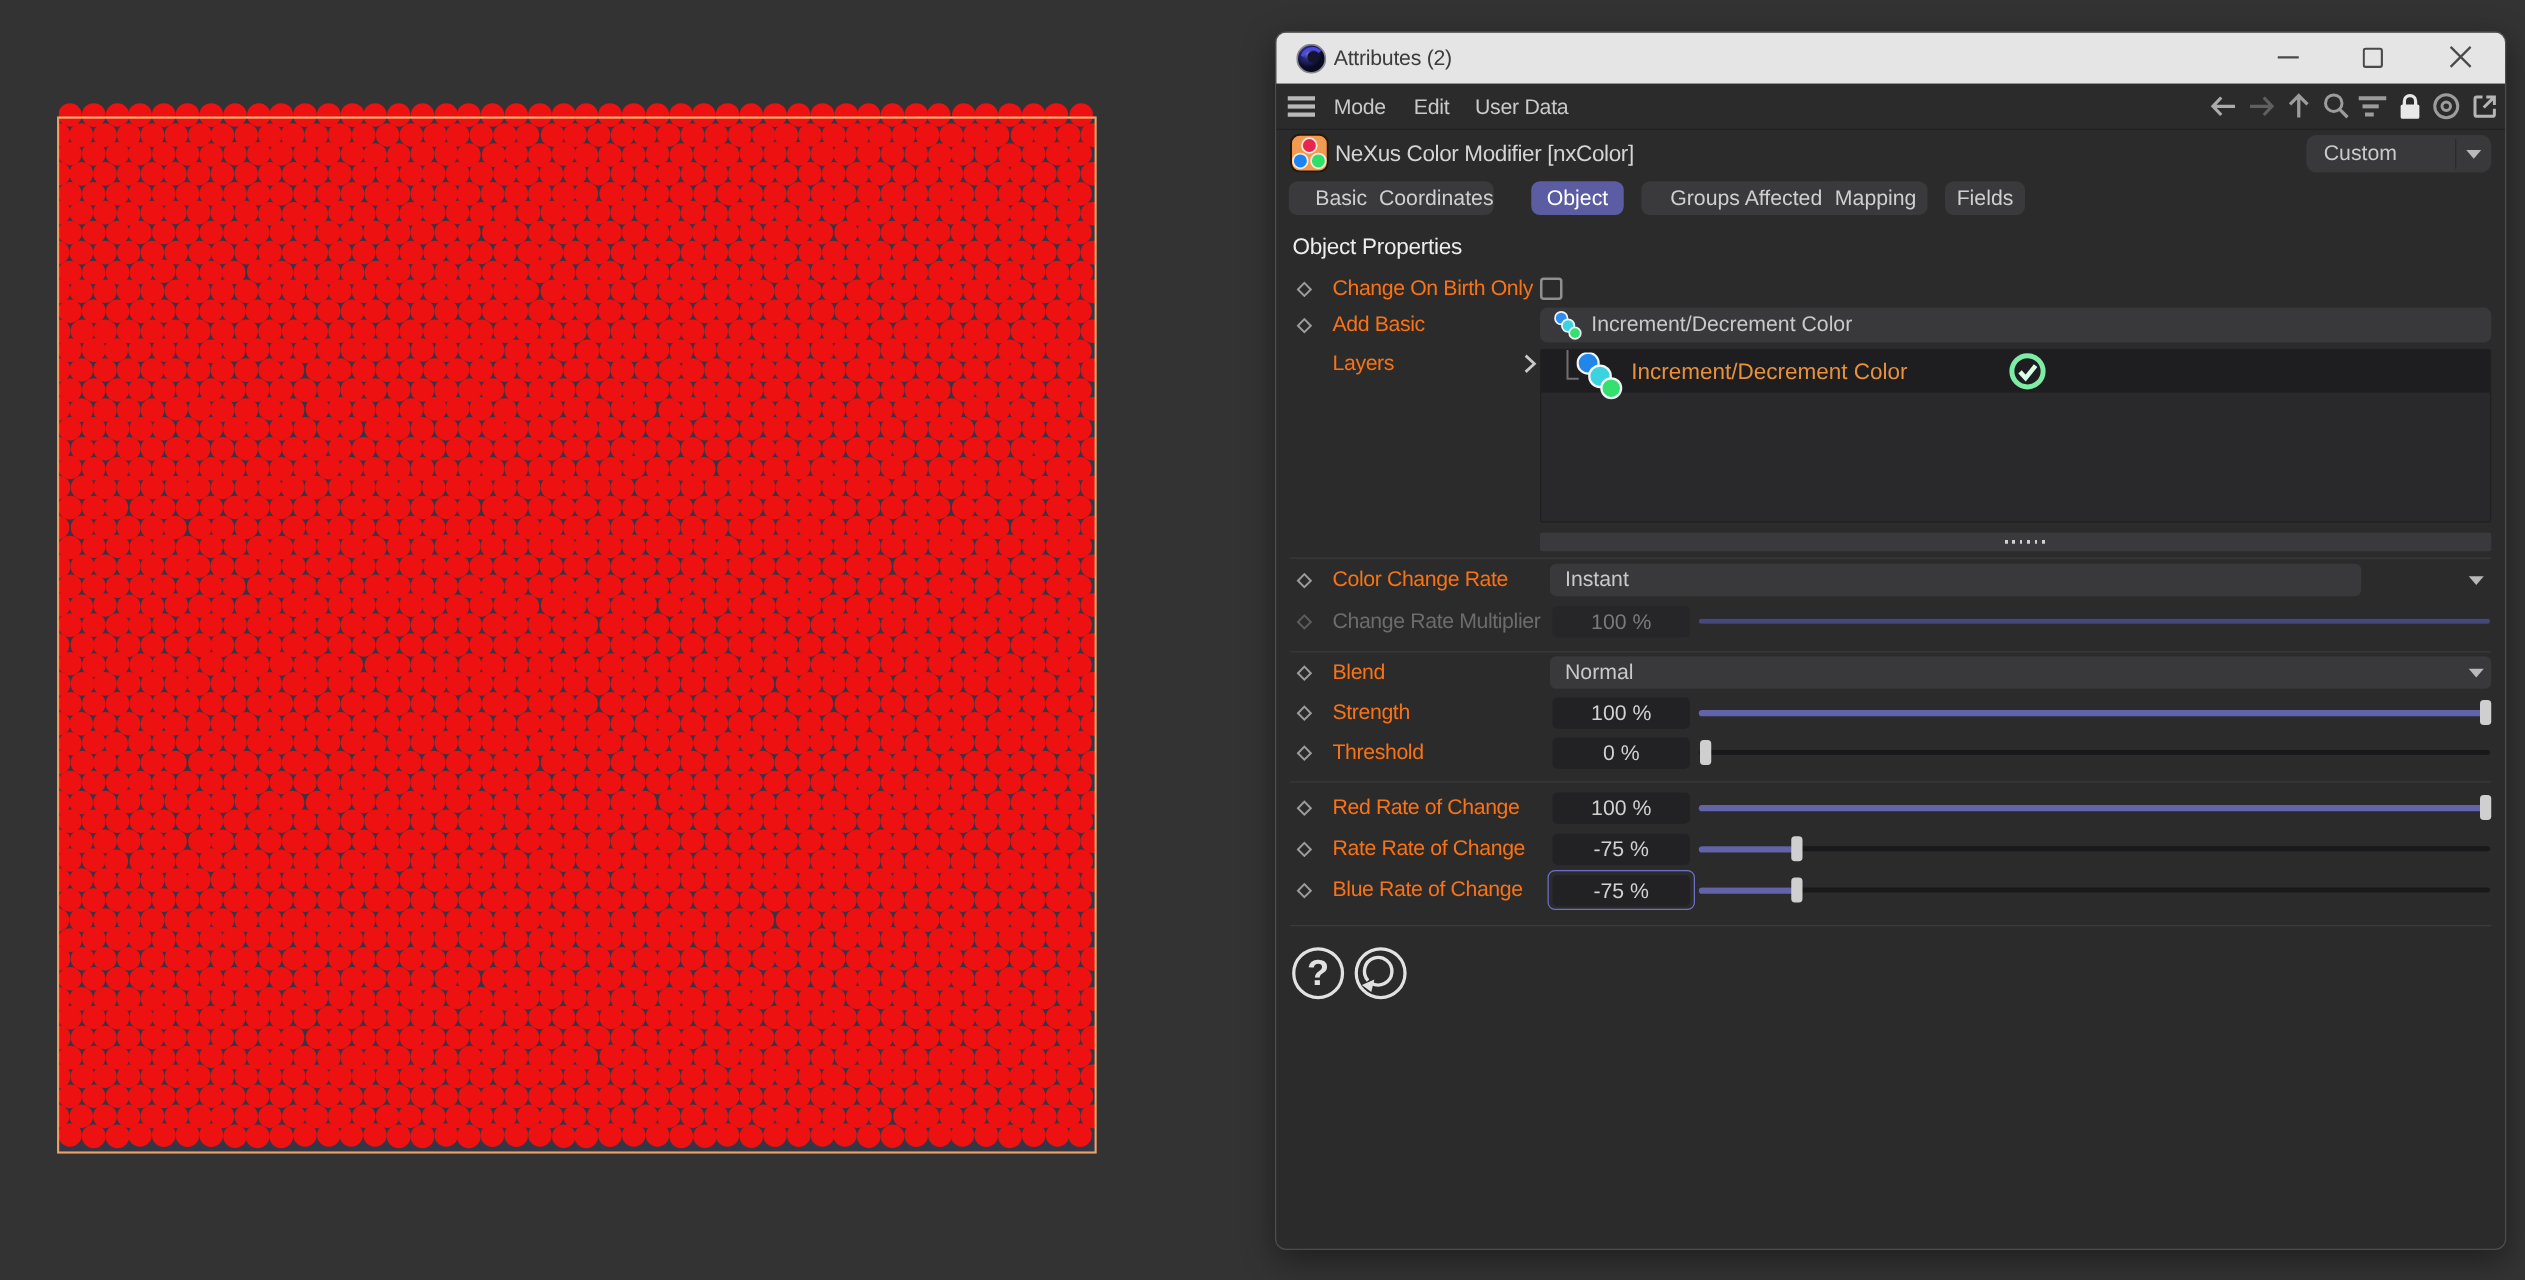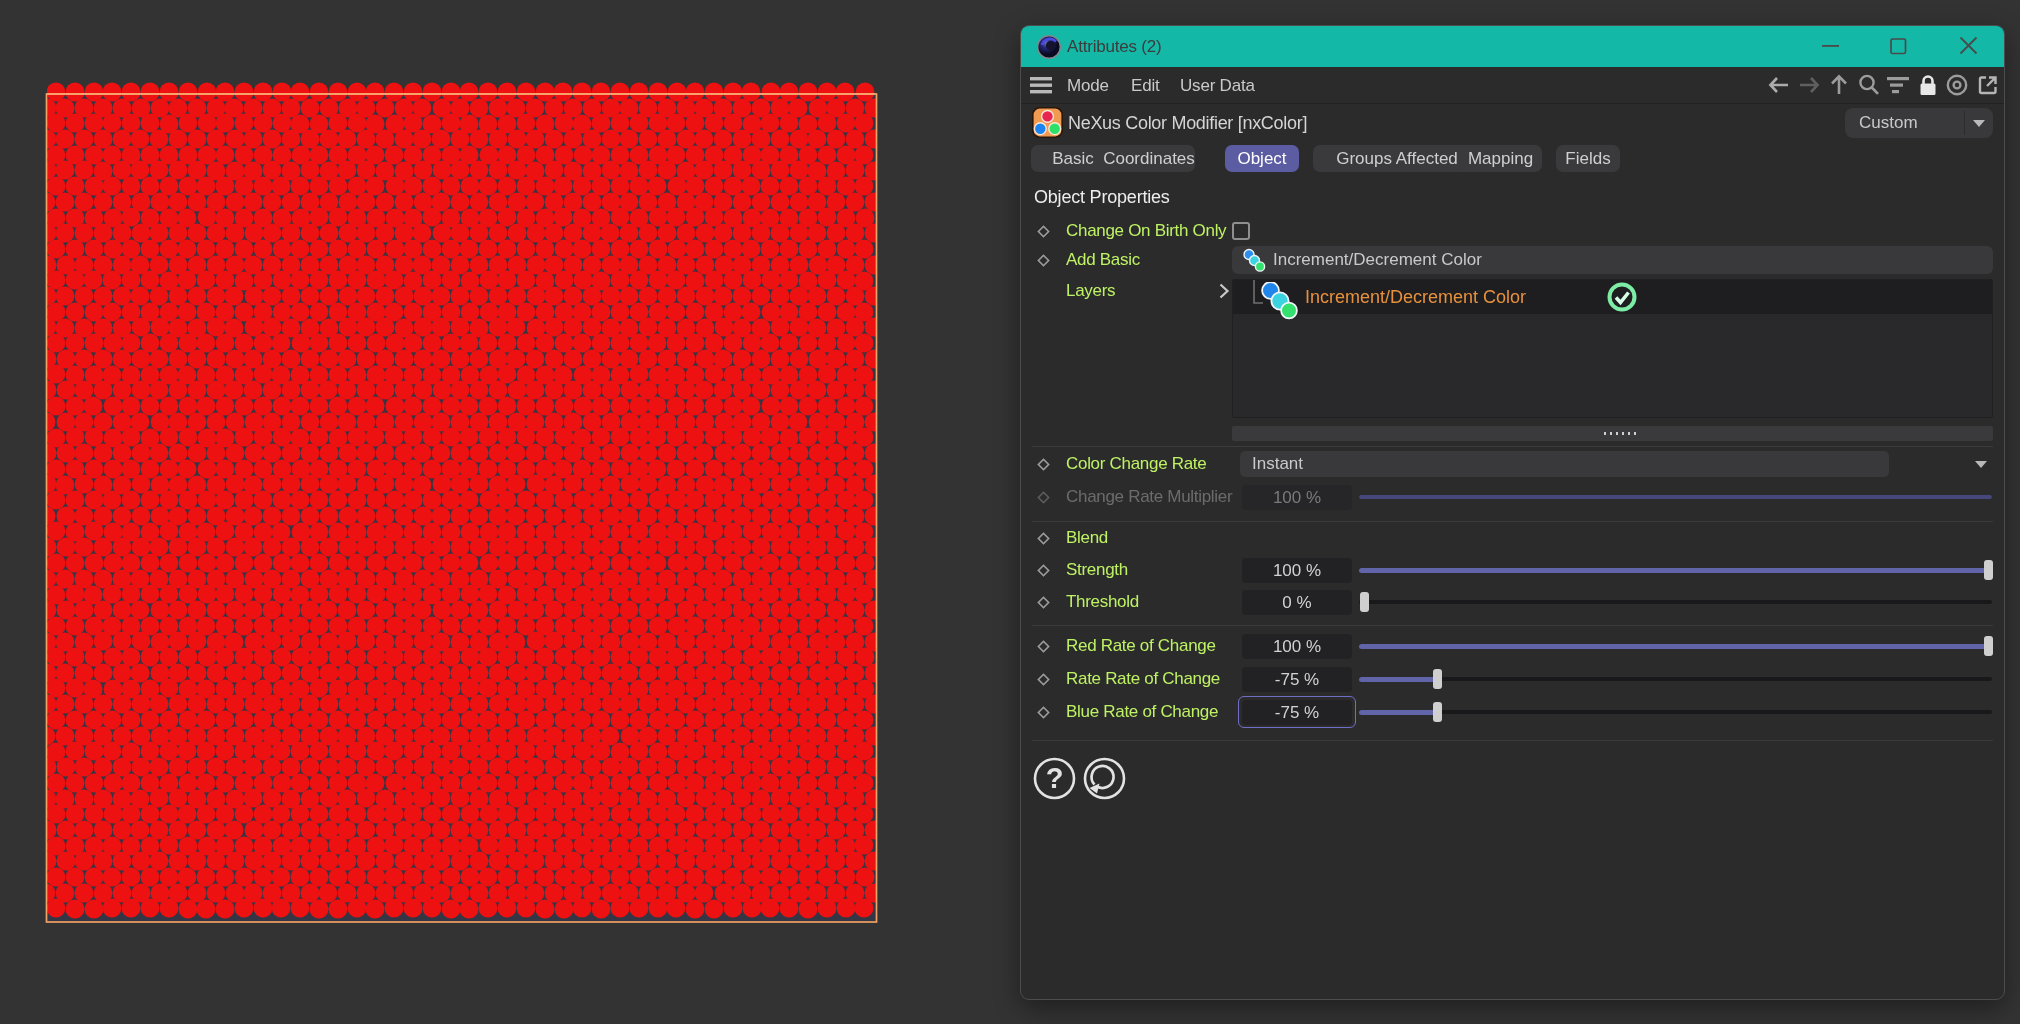--- a/index.html
+++ b/index.html
@@ -1,31 +1,31 @@
 <!DOCTYPE html>
 <html><head><meta charset="utf-8"><style>
   * { margin:0; padding:0; box-sizing:border-box; }
   html,body { width:2020px; height:1024px; overflow:hidden; }
   body { background:#333333; font-family:"Liberation Sans", sans-serif; }
   #app { position:relative; width:2020px; height:1024px; }
   .abs { position:absolute; }
   #win { position:absolute; left:1020px; top:25px; width:985px; height:975px;
          background:#2b2b2b; border:1px solid #4d4d4d; border-radius:9px;
          box-shadow:0 8px 26px rgba(0,0,0,.4); overflow:hidden; }
-  #titlebar { position:absolute; left:0; top:0; width:100%; height:41px; background:#14b8a6;padding-left:45px; }
+  #titlebar { position:absolute; left:0; top:0; width:100%; height:41px; background:#e5e5e5;padding-left:45px; }
   .ttl { position:absolute; left:46px; top:11px; font-size:17px; color:#3c3c3c; letter-spacing:-0.2px; }
   #menubar { position:absolute; left:0; top:41px; width:100%; height:37px; background:#2b2b2b;
              border-bottom:1px solid #212121; }
   .menuitem { position:absolute; top:50px; font-size:17px; color:#c9c9c9; letter-spacing:-0.2px; }
   .objname { position:absolute; left:47px; top:87px; font-size:18px; color:#d4d4d4; letter-spacing:-0.3px; }
   .tab { position:absolute; top:119px; height:27px; background:#3a3a3c; border-radius:7px;
          color:#cfcfcf; font-size:17px; text-align:center; line-height:27px; }
   .tab.sel { background:#5c5ca2; color:#ffffff; }
   .sect { position:absolute; left:13px; font-size:18px; color:#ededed; letter-spacing:-0.2px; }
-  .lbl { position:absolute; left:45px; font-size:17px; color:#bef264; white-space:nowrap; letter-spacing:-0.3px; }
+  .lbl { position:absolute; left:45px; font-size:17px; color:#f97316; white-space:nowrap; letter-spacing:-0.3px; }
   .lbl.dis { color:#6c6c6c; }
   .dd { position:absolute; background:#39393b; border-radius:5px; color:#c9c9c9; font-size:17px;text-align:center; }
   .ddtext { position:absolute; top:50%; transform:translateY(-50%); }
   .field { position:absolute; width:110px; height:25px; background:#222224; border-radius:4px;
            color:#d2d2d2; font-size:17px; text-align:center; line-height:25px; }
   .field.dis { color:#7a7a7a; background:#262628; }
   .sep { position:absolute; left:11px; width:961px; height:1px; background:#3b3b3b; }
   .caret { width:0; height:0; border-left:6px solid transparent; border-right:6px solid transparent;
            border-top:7px solid #b9b9b9; position:absolute; }
   .track { position:absolute; height:4px; background:#19191b; border-radius:2px; }
@@ -2541,20 +2541,24 @@
       </svg>
       <div class="lbl dis" style="top:461px">Change Rate Multiplier</div>
       <div class="field dis" style="left:221px;top:459px">100 %</div>
       <div class="track" style="left:338px;top:469px;width:633px"></div>
       <div class="fill dis" style="left:338px;top:469px;width:633px"></div>
       <div class="sep" style="top:495px"></div>
       <svg class="abs" style="left:15.5px;top:505.5px" width="13" height="13">
         <rect x="2.86" y="2.86" width="7.280000000000001" height="7.280000000000001" fill="none" stroke="#9b9b9b" stroke-width="1.6" transform="rotate(45 6.5 6.5)"></rect>
       </svg>
       <div class="lbl" style="top:502px">Blend</div>
+      <div class="dd" style="left:219px;top:499px;width:753px;height:26px">
+        <span class="ddtext" style="left:12px">Normal</span>
+        <div class="caret" style="left:735px;top:10px"></div>
+      </div>
       <svg class="abs" style="left:15.5px;top:537.5px" width="13" height="13">
         <rect x="2.86" y="2.86" width="7.280000000000001" height="7.280000000000001" fill="none" stroke="#9b9b9b" stroke-width="1.6" transform="rotate(45 6.5 6.5)"></rect>
       </svg>
       <div class="lbl" style="top:534px">Strength</div>
       <div class="field" style="left:221px;top:532px">100 %</div>
       <div class="track" style="left:338px;top:542px;width:633px"></div>
       <div class="fill" style="left:338px;top:541.5px;width:629px"></div>
       <div class="handle" style="left:963px;top:534px"></div>
       <svg class="abs" style="left:15.5px;top:569.5px" width="13" height="13">
         <rect x="2.86" y="2.86" width="7.280000000000001" height="7.280000000000001" fill="none" stroke="#9b9b9b" stroke-width="1.6" transform="rotate(45 6.5 6.5)"></rect>

